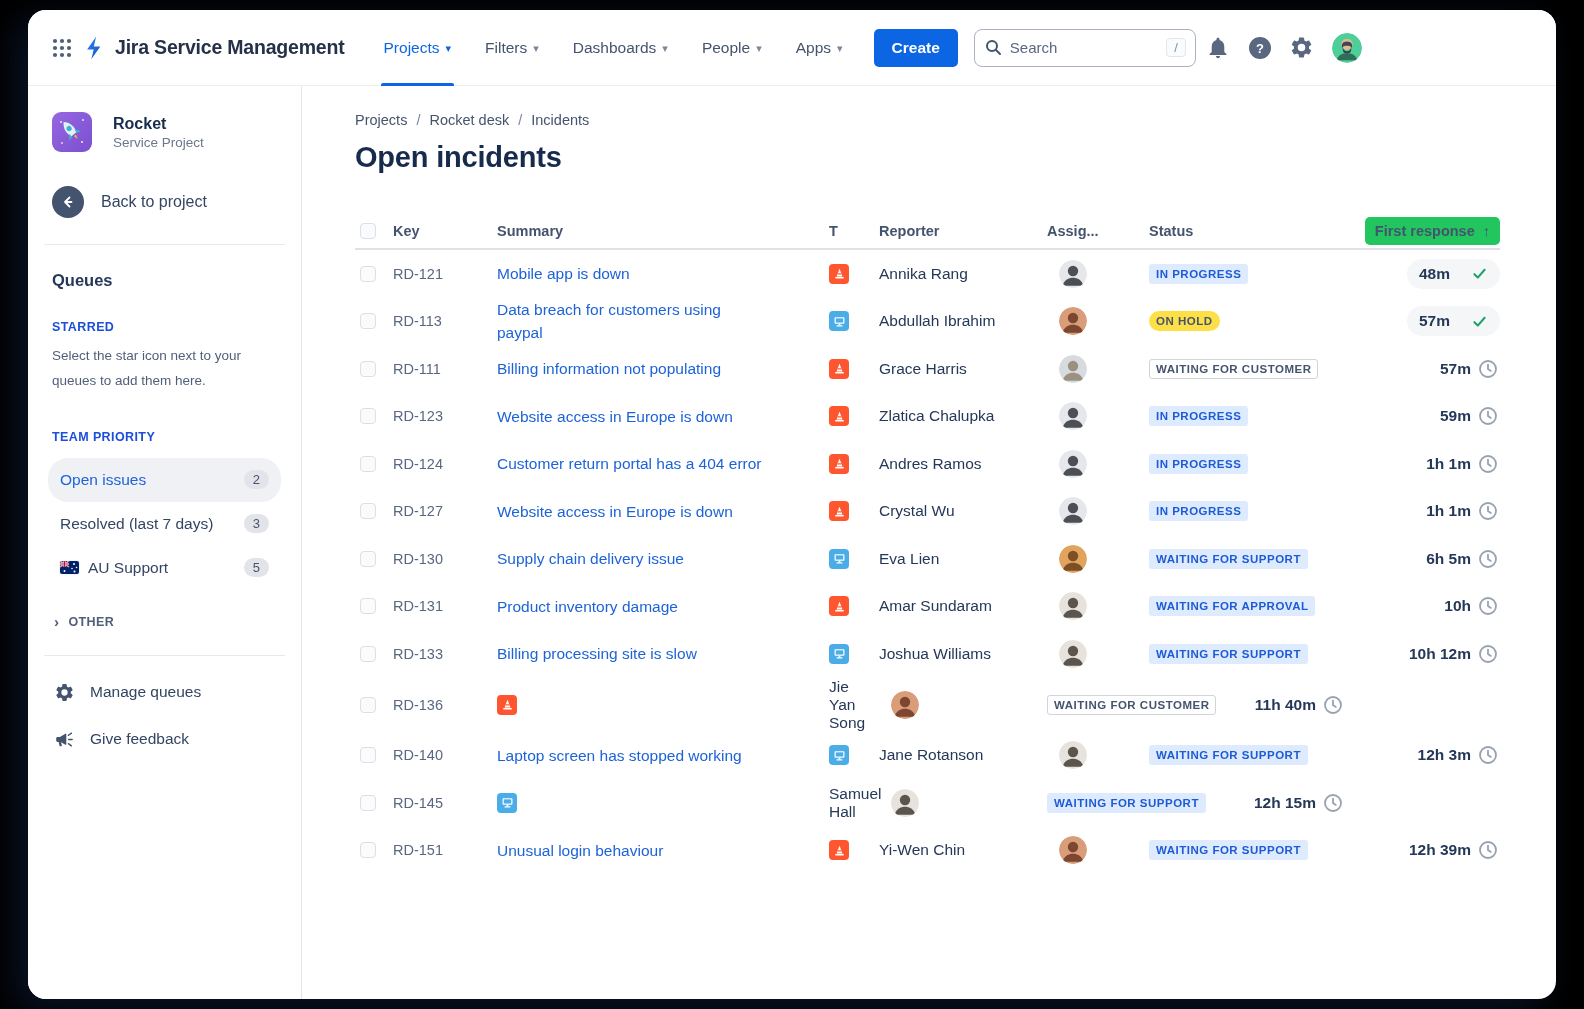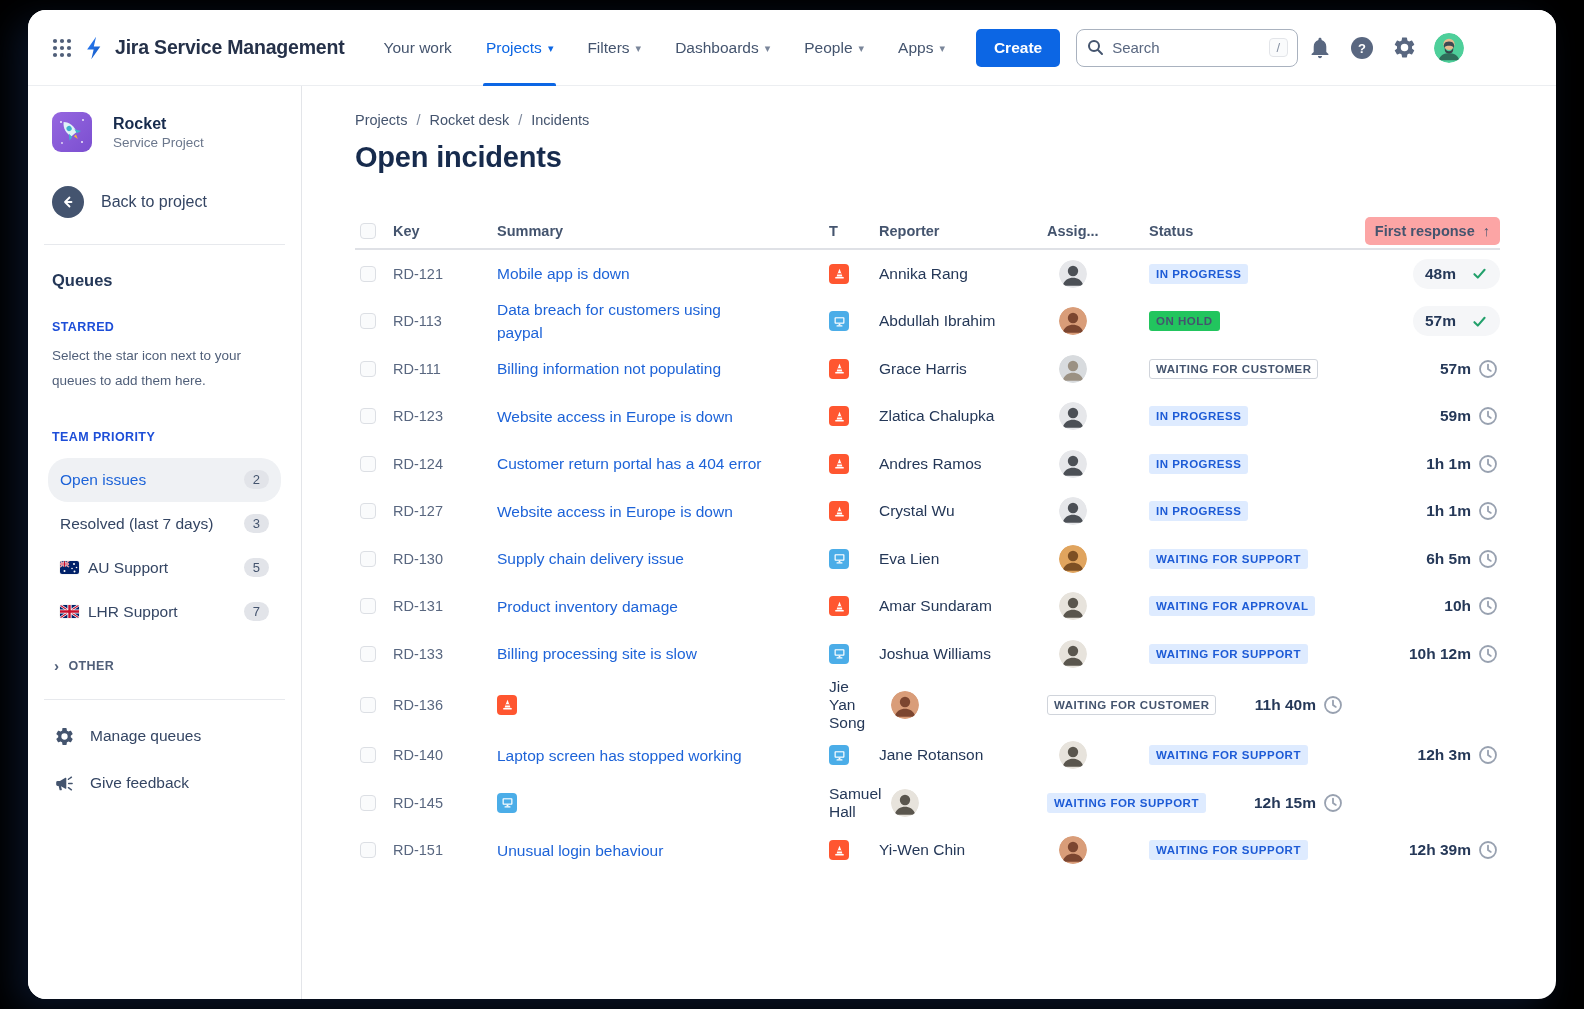--- a/index.html
+++ b/index.html
@@ -58,37 +58,37 @@
   
   .breadcrumb { display:flex; align-items:center; gap:9px; font-size:14.5px; color:#44546e; }
   .bc-link { cursor:pointer; }
   .bc-sep { color:#7a869a; }
   h1 { margin-top:13px; font-size:29px; font-weight:700; color:#172b4d; letter-spacing:-.2px; }
   .table { margin-top:40px; width:1145px; }
   .trow { display:grid; grid-template-columns:38px 104px 332px 50px 168px 102px 196px 1fr; align-items:center; }
   .thead { height:36px; border-bottom:2px solid #dfe1e6; font-size:14.5px; font-weight:700; color:#44546e; }
   .thead .hcell { white-space:nowrap; }
   .th-resp { justify-self:end; }
-  .th-resp .sortpill { display:flex; align-items:center; gap:8px; background:#fca5a5; border-radius:5px; padding:6px 10px; cursor:pointer; }
+  .th-resp .sortpill { display:flex; align-items:center; gap:8px; background:#22c55e; border-radius:5px; padding:6px 10px; cursor:pointer; }
   .checkbox { width:16px; height:16px; border:1.5px solid #dcdfe4; border-radius:4px; background:#fafbfc; cursor:pointer; margin-left:5px; }
   .tbody .trow { min-height:47.5px; }
   .key { font-size:14.5px; font-weight:400; color:#596780; }
   .sum-link { font-size:15.5px; color:#1d63d8; text-decoration:none; line-height:1.5; cursor:pointer; }
   .sum-narrow { display:inline-block; max-width:272px; }
   .type-icon { width:20px; height:20px; border-radius:4px; display:flex; align-items:center; justify-content:center; }
   .type-incident { background:#ff5630; }
   .type-service-request { background:#4bade8; }
   .reporter { font-size:15.5px; color:#253858; }
   .rowavatar { width:28px; height:28px; margin-left:12px; cursor:pointer; }
   .lozenge { display:inline-block; font-size:11.5px; font-weight:700; letter-spacing:.5px; padding:4px 7px; border-radius:3px; white-space:nowrap; }
   .loz-blue { background:#deebff; color:#1d5bd6; }
-  .loz-gray { background:#22c55e; color:#44546e; }
+  .loz-gray { background:#fde047; color:#44546e;border-radius:10px; }
   .loz-outline { background:#fff; color:#44546e; border:1px solid #d0d4db; padding:3px 6px; }
   .response { display:flex; justify-content:flex-end; align-items:center; }
-  .resp-pill { display:flex; align-items:center; gap:15px; background:#f5f6f8; border-radius:16px; padding:6px 12px; }
+  .resp-pill { display:flex; align-items:center; gap:21px; background:#f5f6f8; border-radius:16px; padding:6px 12px; }
   .resp-plain { display:flex; align-items:center; gap:7px; padding-right:2px; }
   .resp-time { font-size:15.5px; font-weight:700; color:#253858; white-space:nowrap; }
   svg { display:block; }
 </style>
 </head>
 <body>
 
 <div class="screen">
   <div class="window">
 
@@ -119,23 +119,20 @@
                   <stop offset="1" stop-color="#1558bc"></stop>
             </linearGradient>
               </defs>
             <path d="M13.2 0.8 3.4 14.6h7.1l-2.5 10.6 9.8-13.8h-7.1z" fill="url(#bolt)"></path>
           </svg>
         </span>
         <span class="brand-name">Jira Service Management</span>
       </div>
 
       <nav class="primary-nav">
-          <div class="nav-item">
-            <span>Your work</span>
-          </div>
           <div class="nav-item active">
             <span>Projects</span>
             <span class="caret">▾</span>
           </div>
           <div class="nav-item">
             <span>Filters</span>
             <span class="caret">▾</span>
           </div>
           <div class="nav-item">
             <span>Dashboards</span>
@@ -266,33 +263,20 @@
                     <circle cx="12" cy="7.5" r=".8"></circle>
                     <circle cx="16.5" cy="6.5" r=".8"></circle>
                     <circle cx="14.5" cy="10.5" r="1"></circle>
                     <circle cx="4.5" cy="10" r="1"></circle>
                   </g>
                 </svg>
               </span>
               <span class="qlabel">AU Support</span>
               <span class="queue-badge">5</span>
             </div>
-            <div class="queue-item">
-              <span class="flag">
-                <svg width="19" height="13" viewBox="0 0 19 13">
-                  <rect width="19" height="13" fill="#012169"></rect>
-                  <path d="M0 0l19 13M19 0L0 13" stroke="#fff" stroke-width="2.6"></path>
-                  <path d="M0 0l19 13M19 0L0 13" stroke="#C8102E" stroke-width="1.1"></path>
-                  <path d="M9.5 0v13M0 6.5h19" stroke="#fff" stroke-width="4.2"></path>
-                  <path d="M9.5 0v13M0 6.5h19" stroke="#C8102E" stroke-width="2.4"></path>
-                </svg>
-              </span>
-              <span class="qlabel">LHR Support</span>
-              <span class="queue-badge">7</span>
-            </div>
           </div>
 
         <div class="other-row">
           <span class="chev">›</span>
           <span>OTHER</span>
         </div>
 
         <div class="sb-divider" style="margin-top:24px;"></div>
 
         <div class="sb-action">

